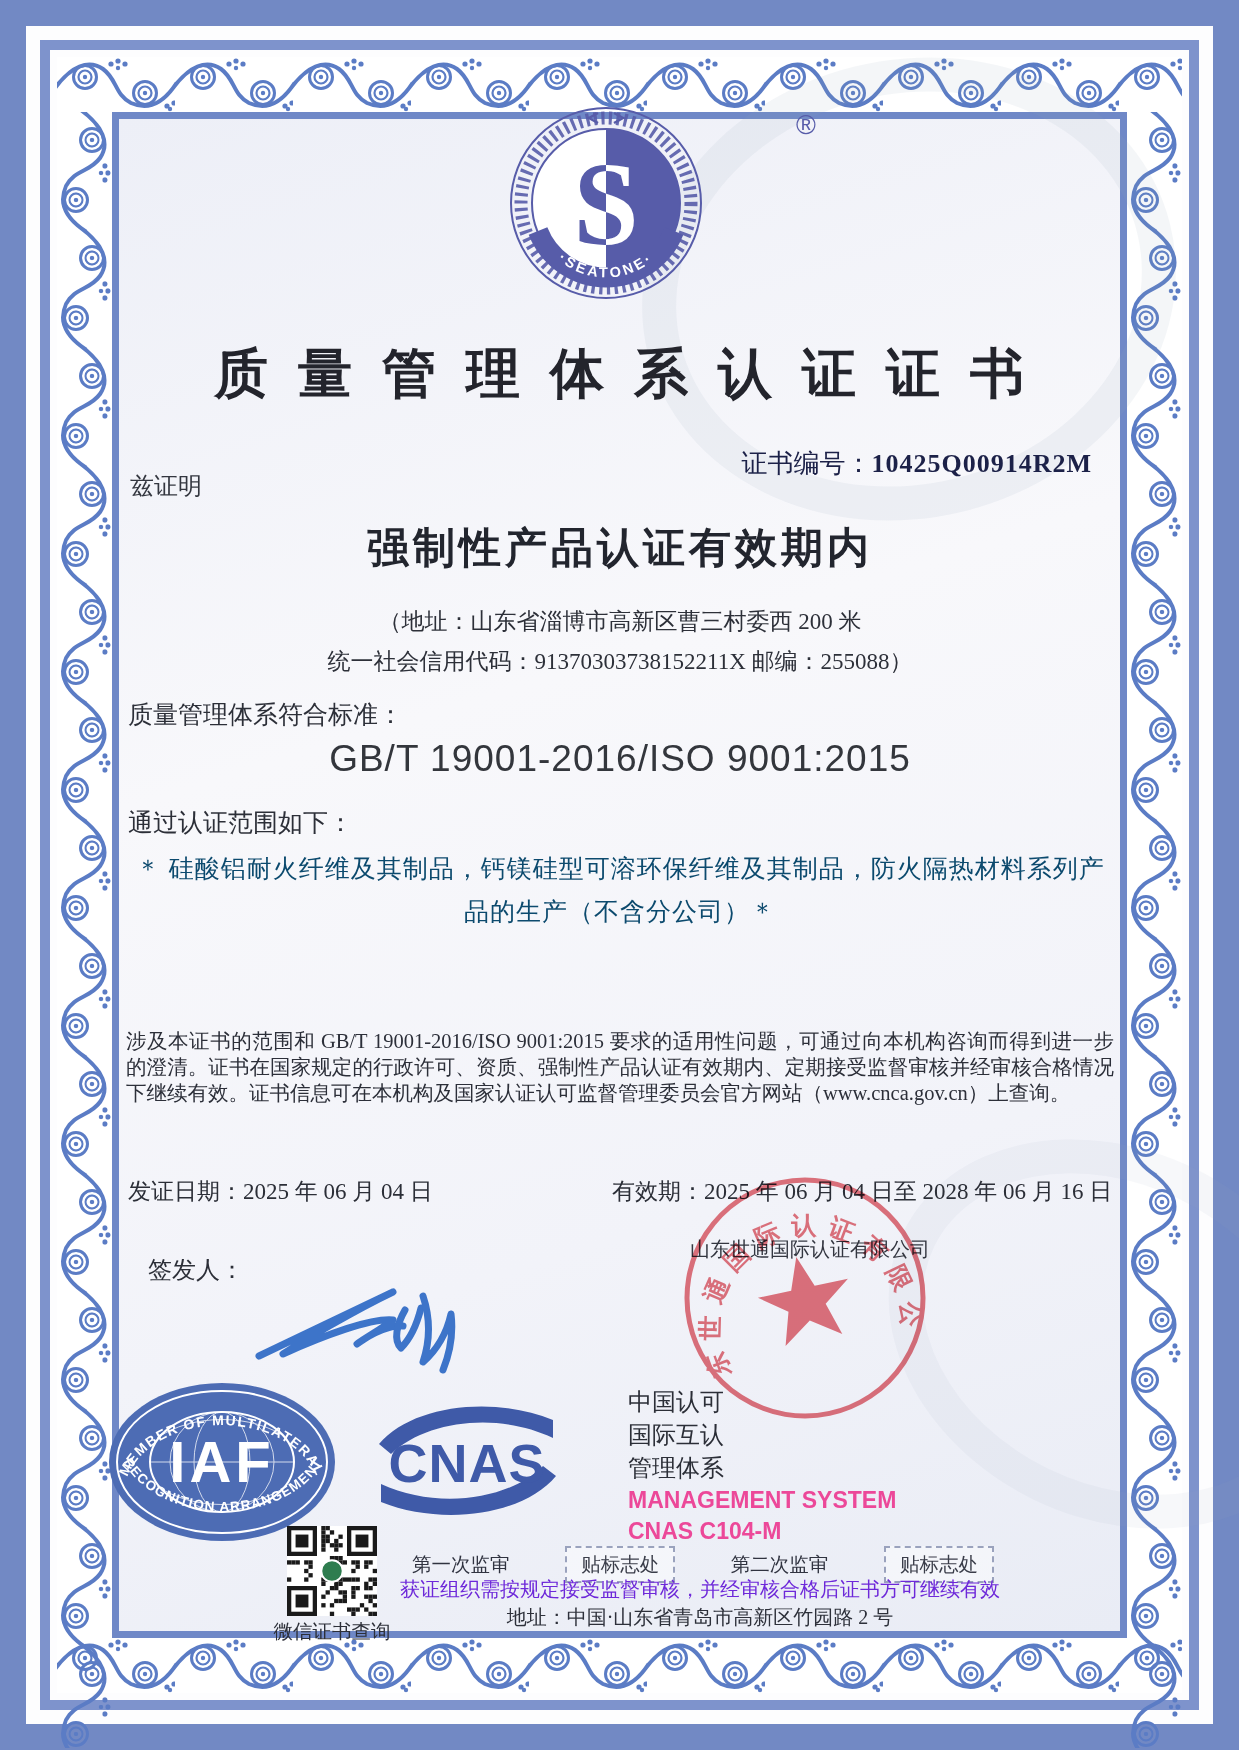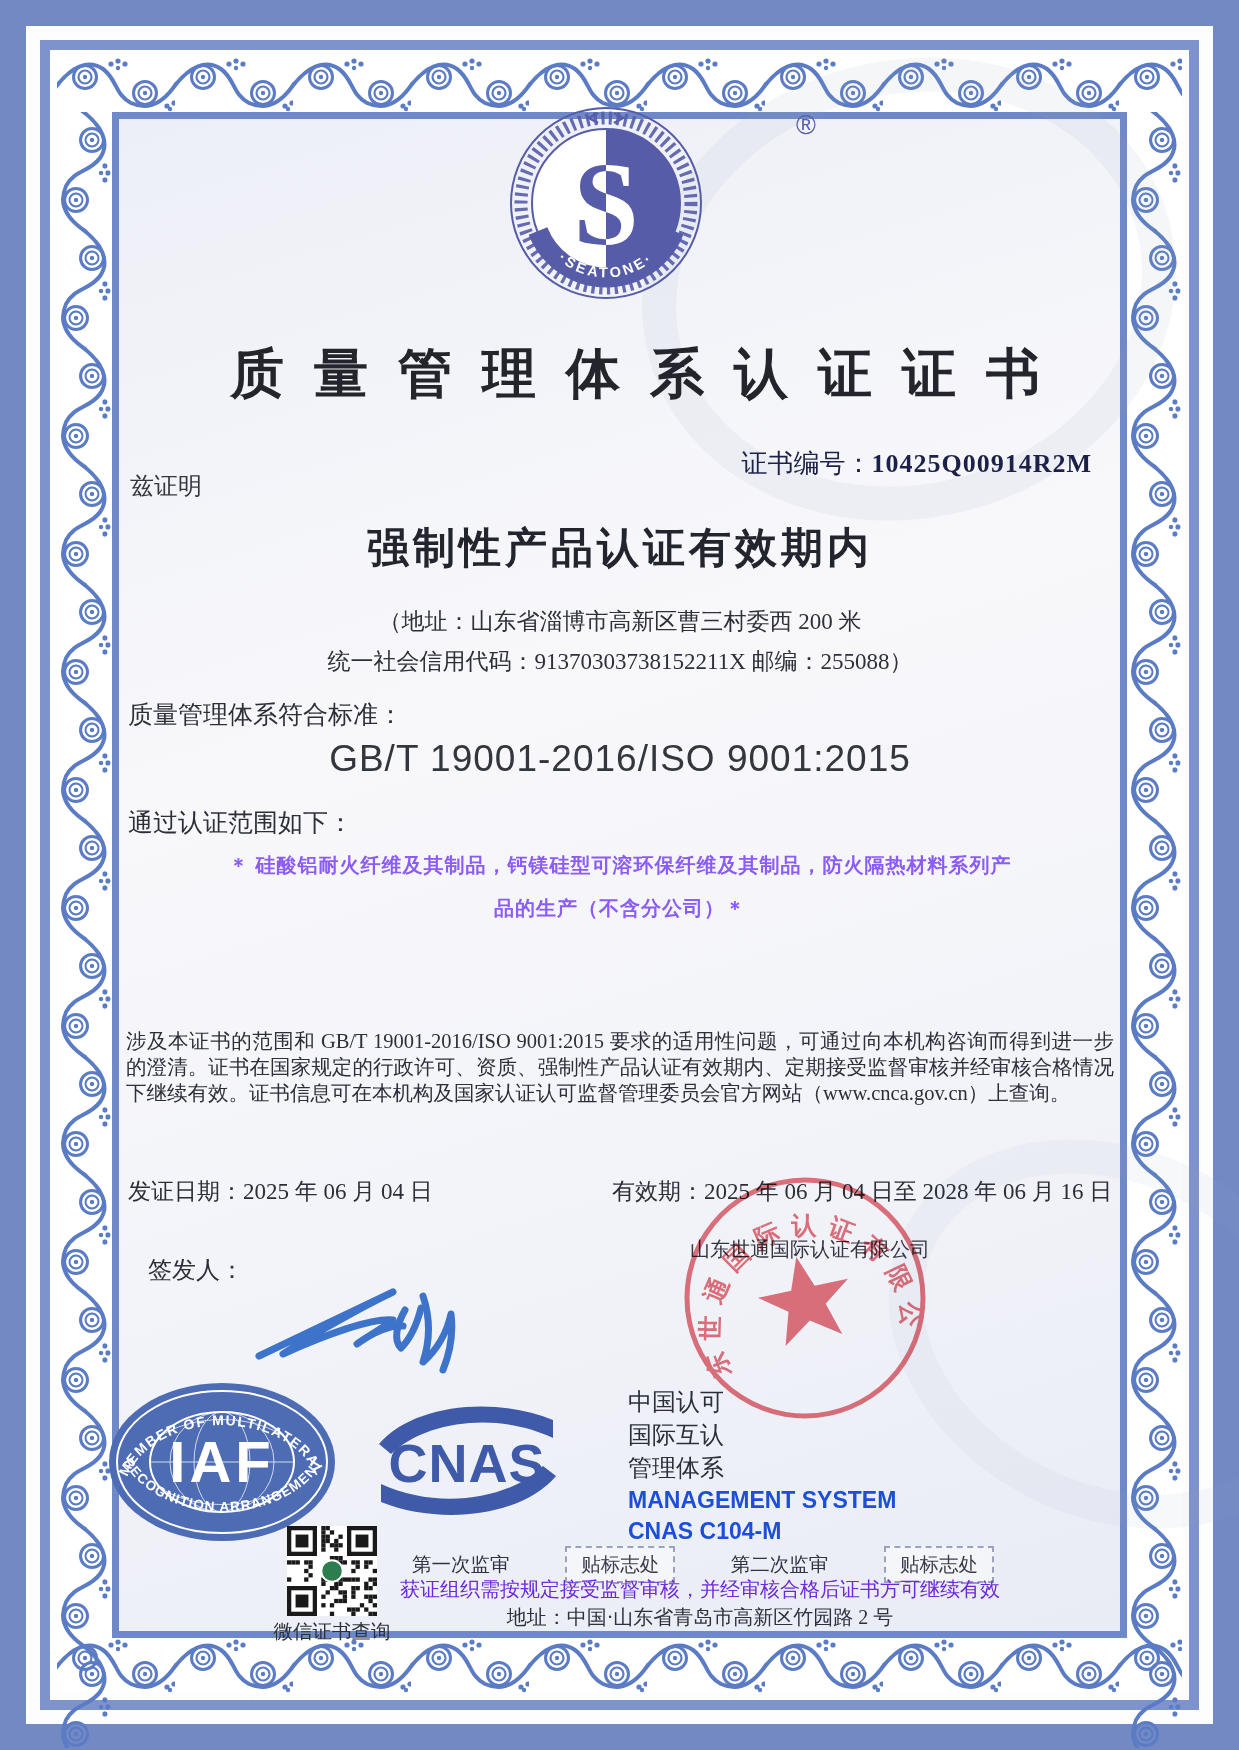--- a/index.html
+++ b/index.html
@@ -22,48 +22,48 @@
   .orn-bottom{left:0;right:0;bottom:0;height:55px;}
   .orn-left{left:0;top:55px;bottom:55px;width:55px;}
   .orn-right{right:0;top:55px;bottom:55px;width:55px;}
   
   .swirl{position:absolute;border-radius:50%;border:34px solid rgba(150,162,190,0.10);}
   .swirl-a{left:640px;top:60px;width:470px;height:390px;transform:rotate(-14deg);}
   .swirl-b{left:880px;top:1150px;width:400px;height:300px;border-color:rgba(150,162,190,0.08);transform:rotate(26deg);}
   
   .abs{position:absolute;z-index:3;}
   .centered{left:120px;width:1000px;text-align:center;}
-  .page-title{top:338px;font-size:54px;font-weight:600;color:#23242c;letter-spacing:30px;padding-left:30px;}
+  .page-title{top:338px;font-size:54px;font-weight:600;color:#23242c;letter-spacing:30px;padding-left:14px;}
   .cert-no-line{top:446px;left:120px;width:972px;text-align:right;font-size:26px;color:#1c2148;}
   .cert-no-line .num{font-weight:700;font-family:"Liberation Serif",serif;letter-spacing:1px;}
   .certify-label{left:130px;top:470px;font-size:24px;color:#33363f;}
   .company-name{top:520px;font-size:42px;font-weight:700;color:#22252e;letter-spacing:4px;}
   .addr{font-size:23px;color:#2d3039;}
   .addr1{top:606px;}
   .addr2{top:646px;}
   .sec-label{left:128px;font-size:25px;color:#2c2f38;}
   .std-label{top:698px;}
   .std-value{top:738px;font-family:"Liberation Sans","DejaVu Sans",sans-serif;font-size:37px;color:#33363c;letter-spacing:1px;}
   .scope-label{top:806px;}
-  .scope-line{font-size:20px;font-weight:700;color:#8b5cf6;letter-spacing:1px;}
+  .scope-line{font-size:25px;font-weight:400;color:#0c4a6e;letter-spacing:1px;}
   .scope1{top:852px;}
   .scope2{top:895px;}
   .notice{left:126px;top:1028px;width:988px;font-size:20.5px;line-height:26px;text-align:justify;color:#2c2f39;}
   .date-line{top:1176px;font-size:23px;color:#2b2e37;}
   .issue-date{left:128px;}
   .valid-date{left:612px;width:520px;}
   .signer-label{left:148px;top:1254px;font-size:24px;color:#2c2f38;}
   .issuer-name{left:640px;top:1236px;width:340px;text-align:center;font-size:20px;color:#333640;z-index:2;}
   .sig{left:245px;top:1266px;z-index:4;}
   .stamp{left:655px;top:1148px;z-index:5;opacity:.82;mix-blend-mode:multiply;}
   .iaf{left:105px;top:1380px;}
   .cnas{left:365px;top:1398px;}
   .cnas-info{left:628px;top:1386px;width:340px;}
   .cnas-info .zh{font-size:24px;line-height:33px;color:#2b2e37;}
-  .cnas-info .en{font-family:"Liberation Sans","DejaVu Sans",sans-serif;font-weight:700;font-size:23px;line-height:31px;color:#1d4ed8;}
+  .cnas-info .en{font-family:"Liberation Sans","DejaVu Sans",sans-serif;font-weight:700;font-size:23px;line-height:31px;color:#ec4899;}
   .qr{left:287px;top:1526px;}
   .qr-caption{left:258px;top:1618px;width:148px;text-align:center;font-size:19.5px;color:#2c2f38;}
   .audit-row{left:412px;top:1546px;width:582px;display:flex;align-items:center;justify-content:space-between;}
   .audit-label{font-size:19.5px;color:#303340;}
   .sticker-box{border:2px dashed #9aa2bd;padding:3px 14px;font-size:19.5px;color:#3a3d49;background:rgba(255,255,255,.45);}
   .footer-note{left:330px;top:1576px;width:740px;text-align:center;font-size:20px;color:#6d28d9;}
   .footer-address{left:330px;top:1604px;width:740px;text-align:center;font-size:20px;color:#2d303a;}
   .footer-contact{left:330px;top:1630px;width:740px;text-align:center;font-size:20px;color:#2d303a;}
   .footer-contact .gap{display:inline-block;width:56px;}
   .reg-mark{left:796px;top:110px;font-size:27px;color:#575ca9;font-family:"Liberation Sans",sans-serif;}

